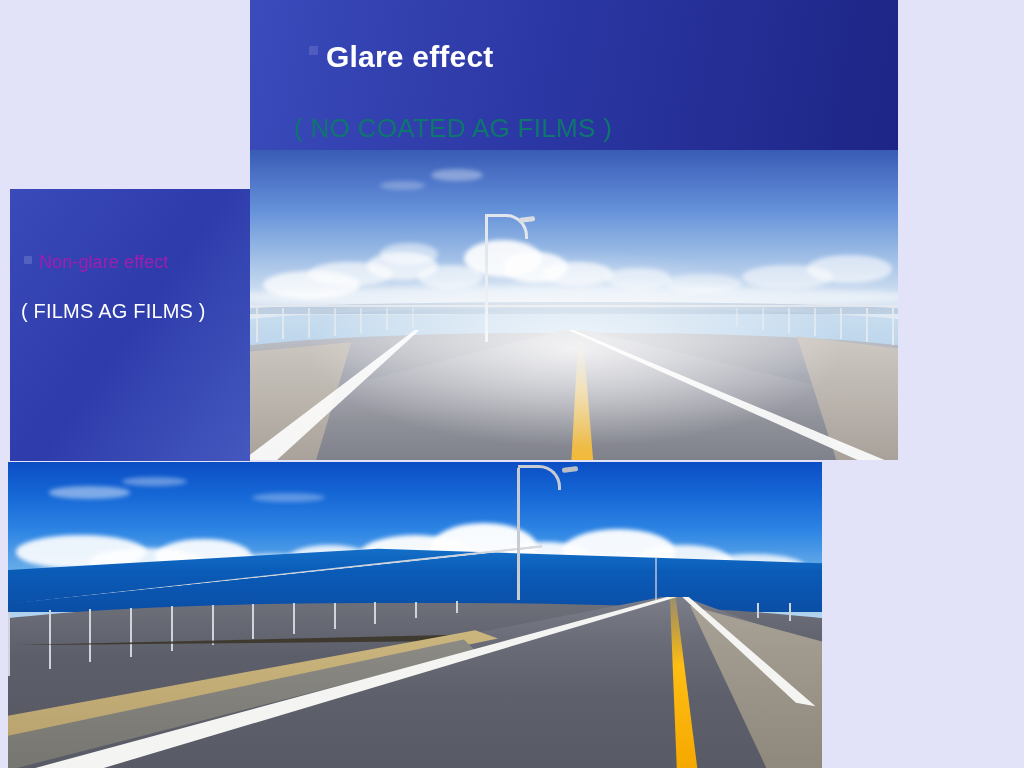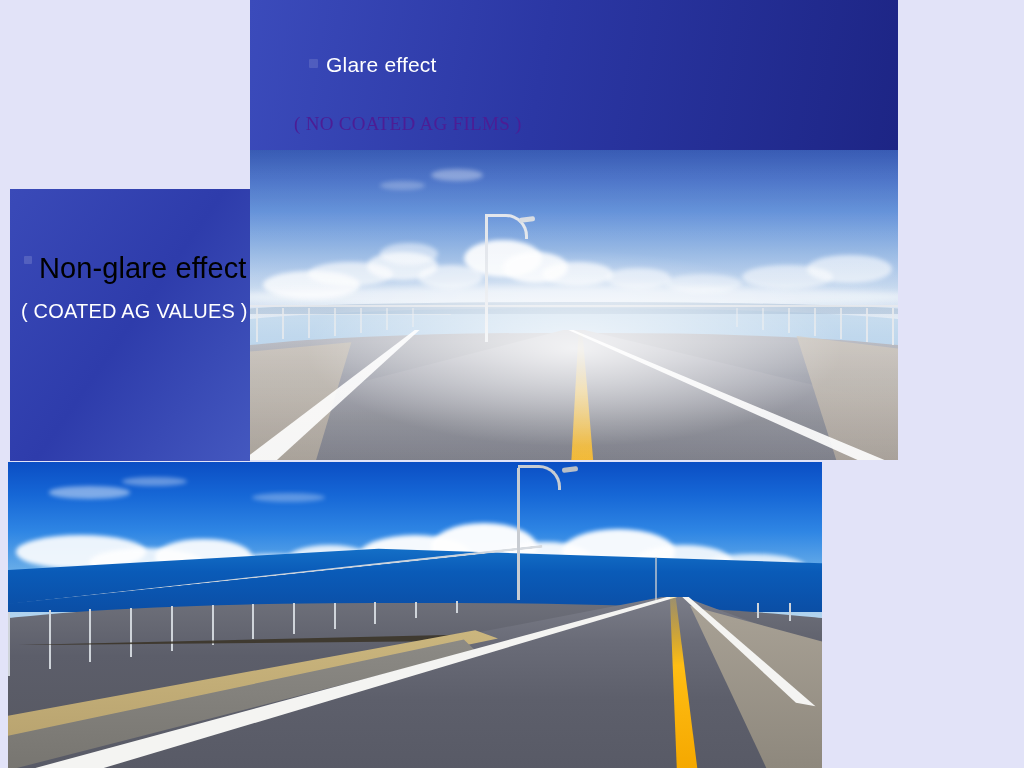--- a/index.html
+++ b/index.html
@@ -38,53 +38,52 @@
     width: 240px;
     height: 272px;
     background: linear-gradient(125deg, #3a4ab8 0%, #2e3cab 50%, #4458bf 100%);
     overflow: hidden;
   }
 
   
   .title-glare {
     position: absolute;
     left: 326px;
-    top: 53px;
-    font-size: 21px;
+    top: 40px;
+    font-size: 30px;
     color: #ffffff;
     letter-spacing: 0.2px;
     white-space: nowrap;
-    font-weight: 400;
+    font-weight: 700;
   }
   .title-glare .bullet-mark {
     position: absolute;
     left: -17px;
     top: 6px;
     width: 9px;
     height: 9px;
     background: rgba(255,255,255,0.13);
     border-radius: 1px;
   }
   .sub-glare {
     position: absolute;
     left: 294px;
     top: 113px;
-    font-size: 19px;
-    color: #4c1d95;
+    font-size: 26px;
+    color: #0f766e;
     white-space: nowrap;
     letter-spacing: 0.3px;
     font-weight: 400;
-    font-family: Liberation Serif, serif;
   }
   .title-nonglare {
     position: absolute;
     left: 39px;
     top: 252px;
-    font-size: 29px;
-    color: #000000;
+    font-size: 18px;
+    color: #a21caf;
     white-space: nowrap;
     letter-spacing: 0.1px;
     font-weight: 400;
   }
   .title-nonglare .bullet-mark {
     position: absolute;
     left: -15px;
     top: 4px;
     width: 8px;
     height: 8px;
@@ -366,21 +365,21 @@
     <span>Glare effect</span>
   </div>
   <div class="sub-glare">( NO COATED AG FILMS )</div>
 
   <div class="panel-left"></div>
 
   <div class="title-nonglare">
     <span class="bullet-mark"></span>
     <span>Non-glare effect</span>
   </div>
-  <div class="sub-nonglare">( COATED AG VALUES )</div>
+  <div class="sub-nonglare">( FILMS AG FILMS )</div>
 
   <div class="photo" style="left:8px; top:462px; width:814px; height:306px;">
     <div class="scene">
       <div class="sky sky-vivid" style="height:60%;"></div>
 
       <div class="cloudband" style="top:40%; height:9%; opacity:.8;"></div>
       <div class="cloud" style="left:1%;  top:24%; width:16%; height:11%; opacity:.9;"></div>
       <div class="cloud" style="left:10%; top:28%; width:14%; height:10%; opacity:.85;"></div>
       <div class="cloud" style="left:18%; top:25%; width:12%; height:12%; opacity:.92;"></div>
       <div class="cloud" style="left:26%; top:30%; width:13%; height:9%; opacity:.8;"></div>

